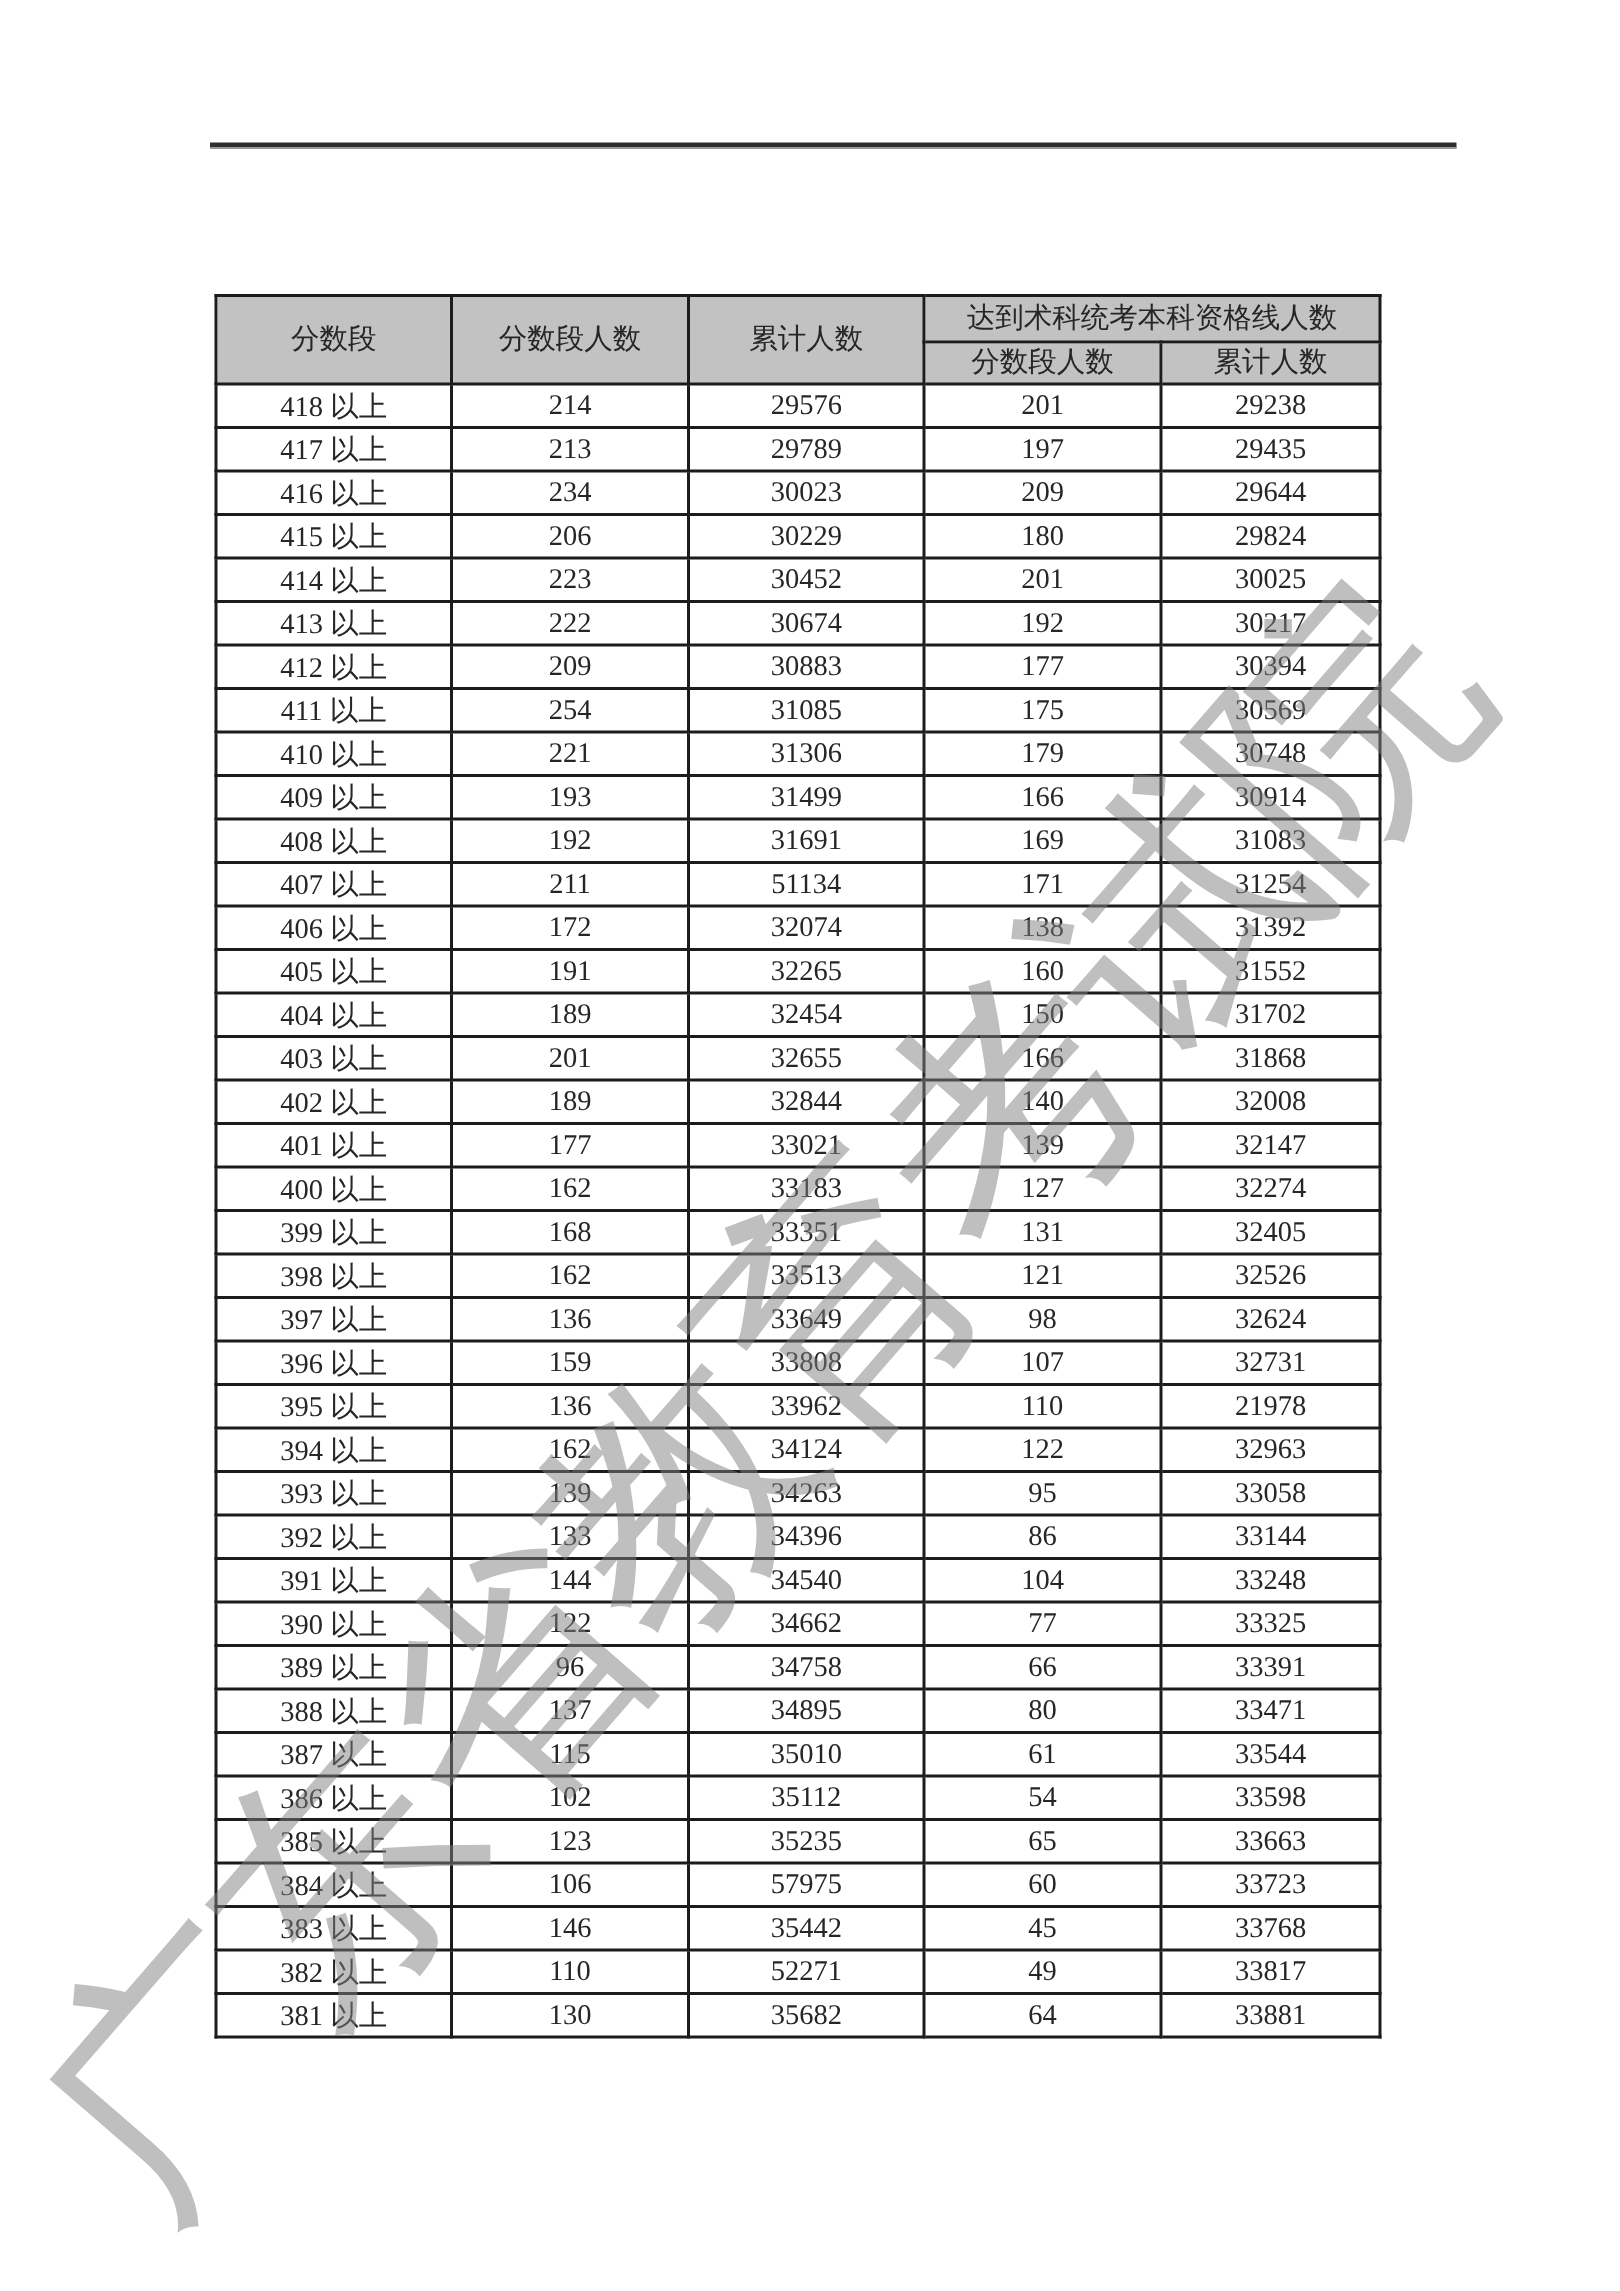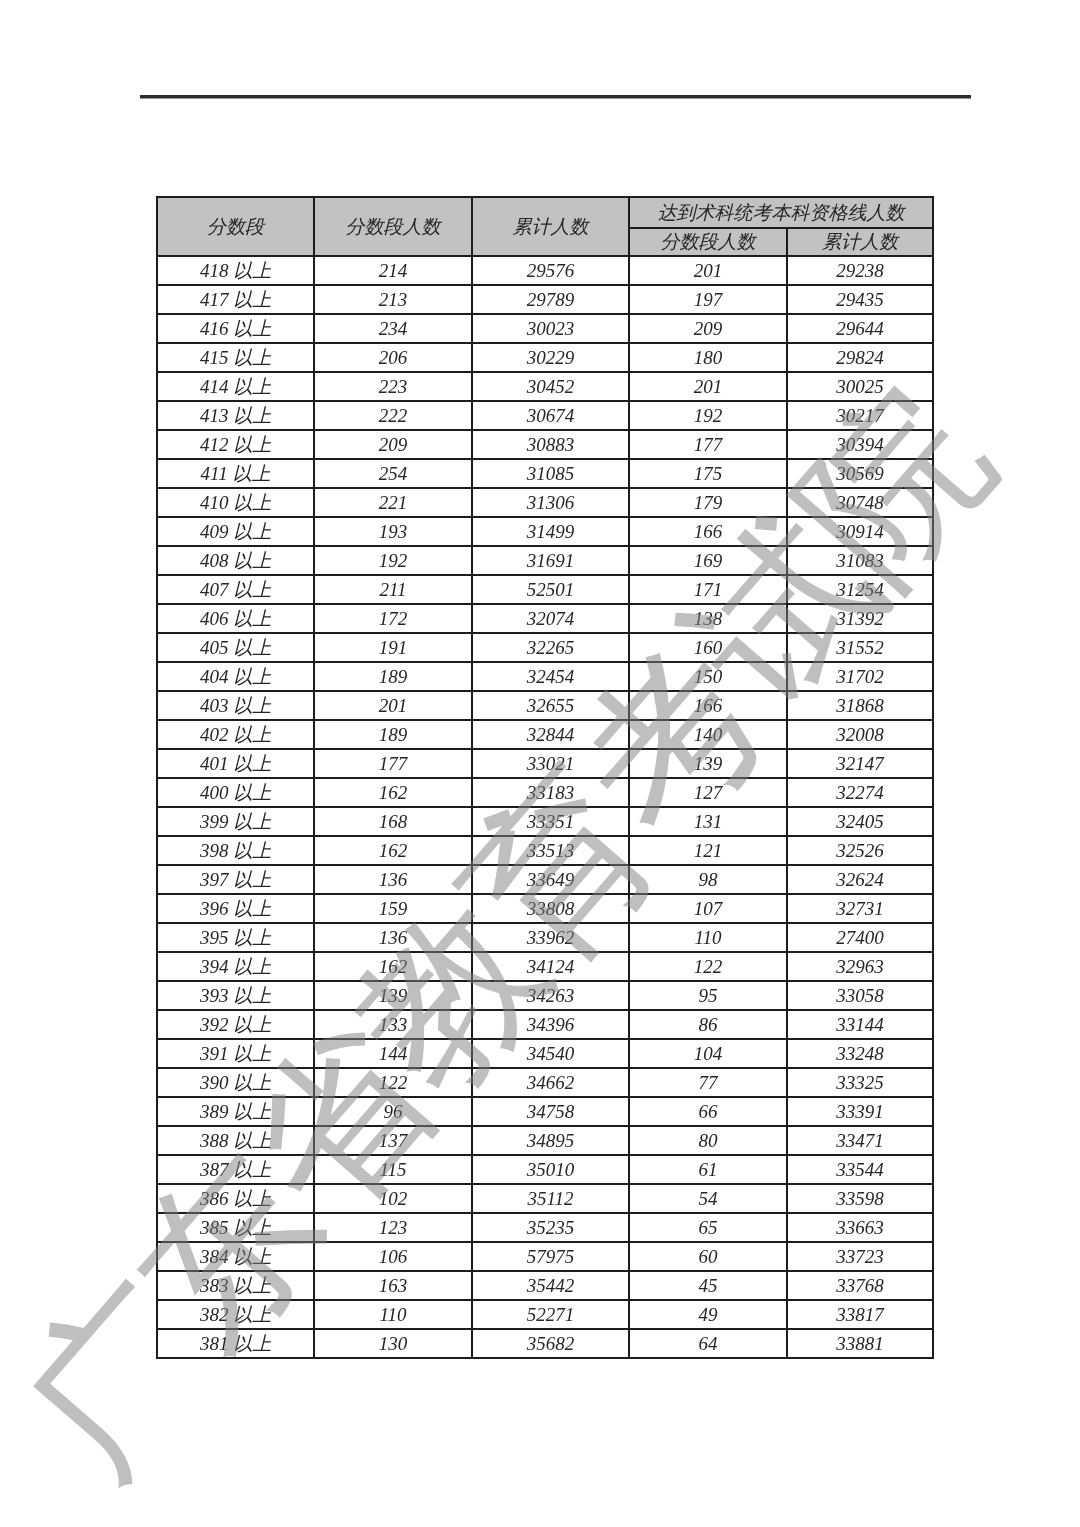--- a/index.html
+++ b/index.html
@@ -29,26 +29,25 @@
     position: absolute;
     left: 140px;
     top: 95px;
     width: 831px;
     height: 4px;
     background: var(--rule);
     border-bottom: 1px solid #9a9a9a;
   }
   table.score-table {
     position: absolute;
-    left: 156px;
+    left: 143px;
     top: 196px;
     width: 776px;
     border-collapse: collapse;
     table-layout: fixed;
-    font-style: italic;
   }
   .score-table th,
   .score-table td {
     border: 2px solid var(--border);
     text-align: center;
     vertical-align: middle;
     font-weight: normal;
     overflow: hidden;
   }
   .score-table thead th {
@@ -181,21 +180,21 @@
         <tr>
           <td>408 以上</td>
           <td>192</td>
           <td>31691</td>
           <td>169</td>
           <td>31083</td>
         </tr>
         <tr>
           <td>407 以上</td>
           <td>211</td>
-          <td>52501</td>
+          <td>51134</td>
           <td>171</td>
           <td>31254</td>
         </tr>
         <tr>
           <td>406 以上</td>
           <td>172</td>
           <td>32074</td>
           <td>138</td>
           <td>31392</td>
         </tr>
@@ -267,21 +266,21 @@
           <td>159</td>
           <td>33808</td>
           <td>107</td>
           <td>32731</td>
         </tr>
         <tr>
           <td>395 以上</td>
           <td>136</td>
           <td>33962</td>
           <td>110</td>
-          <td>27400</td>
+          <td>21978</td>
         </tr>
         <tr>
           <td>394 以上</td>
           <td>162</td>
           <td>34124</td>
           <td>122</td>
           <td>32963</td>
         </tr>
         <tr>
           <td>393 以上</td>
@@ -348,21 +347,21 @@
         </tr>
         <tr>
           <td>384 以上</td>
           <td>106</td>
           <td>57975</td>
           <td>60</td>
           <td>33723</td>
         </tr>
         <tr>
           <td>383 以上</td>
-          <td>163</td>
+          <td>146</td>
           <td>35442</td>
           <td>45</td>
           <td>33768</td>
         </tr>
         <tr>
           <td>382 以上</td>
           <td>110</td>
           <td>52271</td>
           <td>49</td>
           <td>33817</td>

